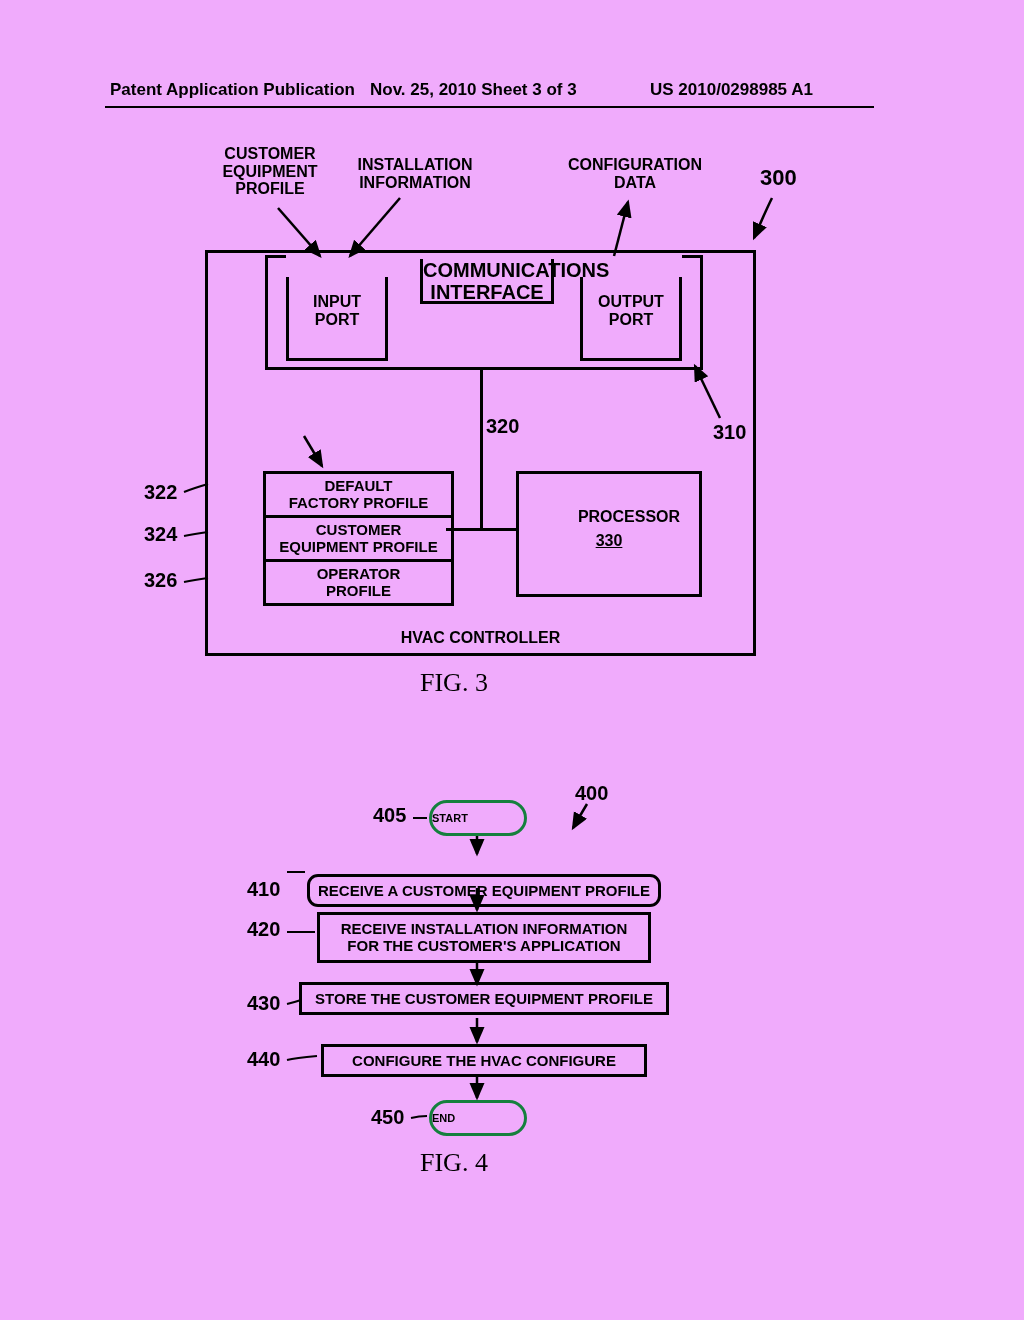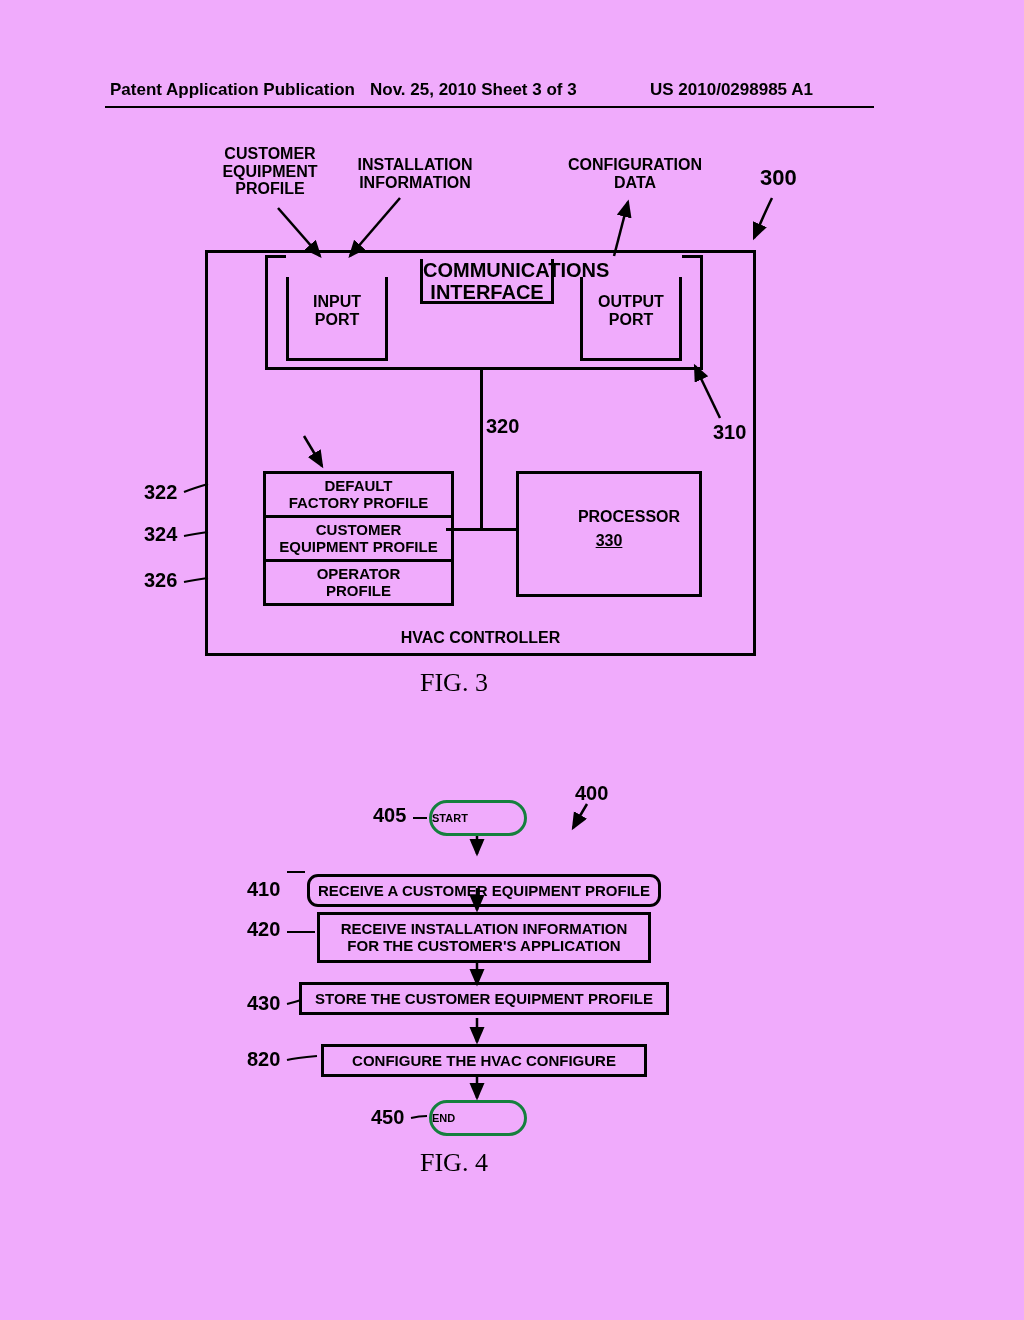--- a/index.html
+++ b/index.html
@@ -325,21 +325,21 @@
     <div class="flow-box box420">RECEIVE INSTALLATION INFORMATION<br>FOR THE CUSTOMER'S APPLICATION</div>
     <div class="flow-box box430">STORE THE CUSTOMER EQUIPMENT PROFILE</div>
     <div class="flow-box box440">CONFIGURE THE HVAC CONFIGURE</div>
     <div class="flow-term end">END</div>
 
     <div class="ref-fig4 r400">400</div>
     <div class="ref-fig4 r405">405</div>
     <div class="ref-fig4 r410">410</div>
     <div class="ref-fig4 r420">420</div>
     <div class="ref-fig4 r430">430</div>
-    <div class="ref-fig4 r440">820</div>
+    <div class="ref-fig4 r440">440</div>
     <div class="ref-fig4 r450">450</div>
 
     <svg class="overlay" width="510" height="400">
       <defs>
         <marker id="ah4" markerWidth="8" markerHeight="8" refX="6" refY="3" orient="auto">
           <path d="M0,0 L7,3 L0,6 Z" fill="#000"></path>
         </marker>
       </defs>
 
       <path d="M362,4 q-6,10 -14,24" stroke="#000" stroke-width="2.5" fill="none" marker-end="url(#ah4)"></path>

